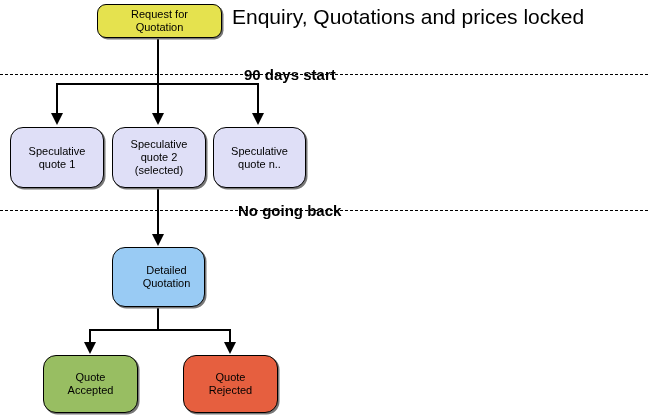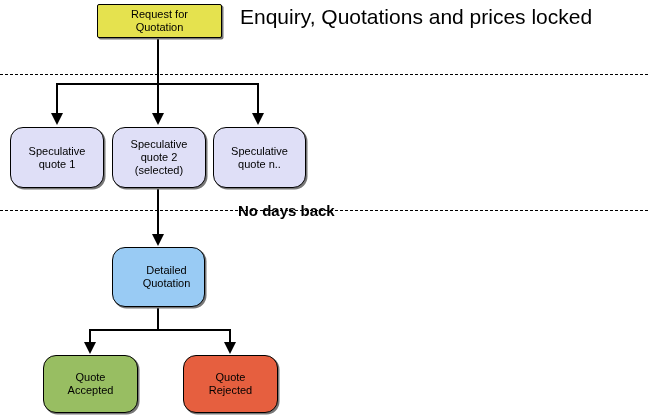--- a/index.html
+++ b/index.html
@@ -18,21 +18,21 @@
     display: flex;
     align-items: center;
     justify-content: center;
     text-align: center;
     font-size: 11px;
     line-height: 13px;
     color: #000;
     white-space: pre-line;
     box-sizing: border-box;
   }
-  .r8  { border-radius: 2px; }
+  .r8  { border-radius: 9px; }
   .r13 { border-radius: 13px; }
   .line {
     position: absolute;
     background: #000;
   }
   .dotted {
     position: absolute;
     left: 0;
     width: 648px;
     height: 0;
@@ -45,21 +45,20 @@
     border-left: 6px solid transparent;
     border-right: 6px solid transparent;
     border-top: 12px solid #000;
   }
   .annotation {
     position: absolute;
     font-size: 21px;
     line-height: 26px;
     color: #000;
     white-space: pre-line;
-    margin-left: 8px;
   }
   .annotation-bold {
     position: absolute;
     font-size: 15px;
     font-weight: bold;
     color: #000;
     white-space: nowrap;
   }
 </style>
 </head>
@@ -120,18 +119,19 @@
 Accepted</span>
   </div>
 
   <div class="node r13" style="left: 183px; top: 355px; width: 95px; height: 58px; background-color: rgb(230, 95, 63);">
     <span>Quote
 Rejected</span>
   </div>
 
   <div class="annotation" style="left:232px; top:4px;">Enquiry, Quotations and prices locked</div>
 
+  <div class="annotation-bold" style="left:244px; top:66px;">90 days start</div>
 
 
-  <div class="annotation-bold" style="left:238px; top:202px;">No days back</div>
+  <div class="annotation-bold" style="left:238px; top:202px;">No going back</div>
 
 
 </div>
 
 </body></html>

